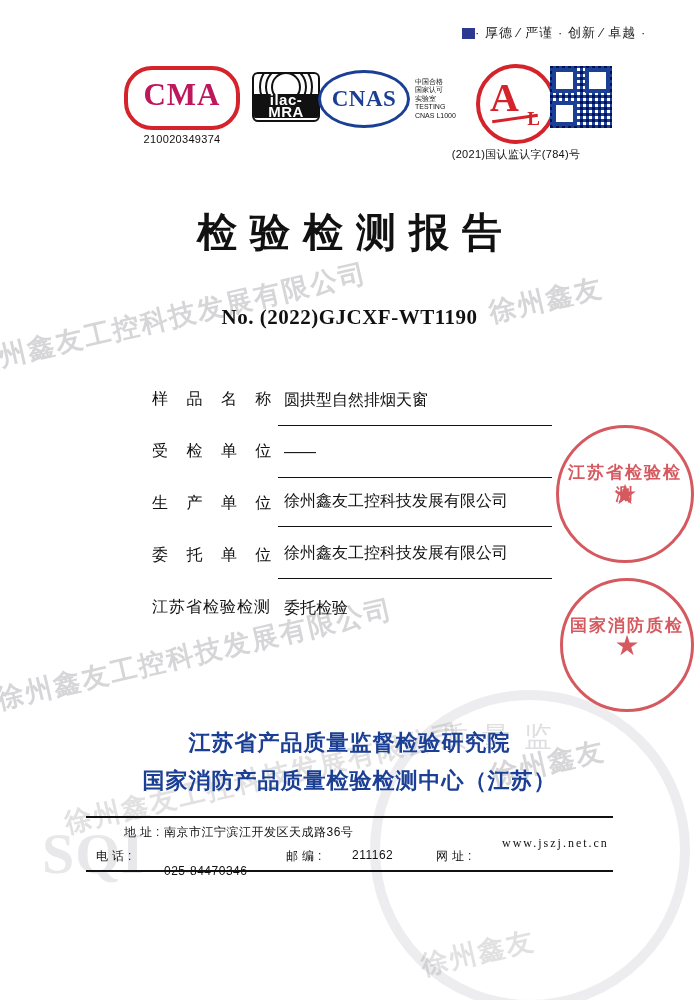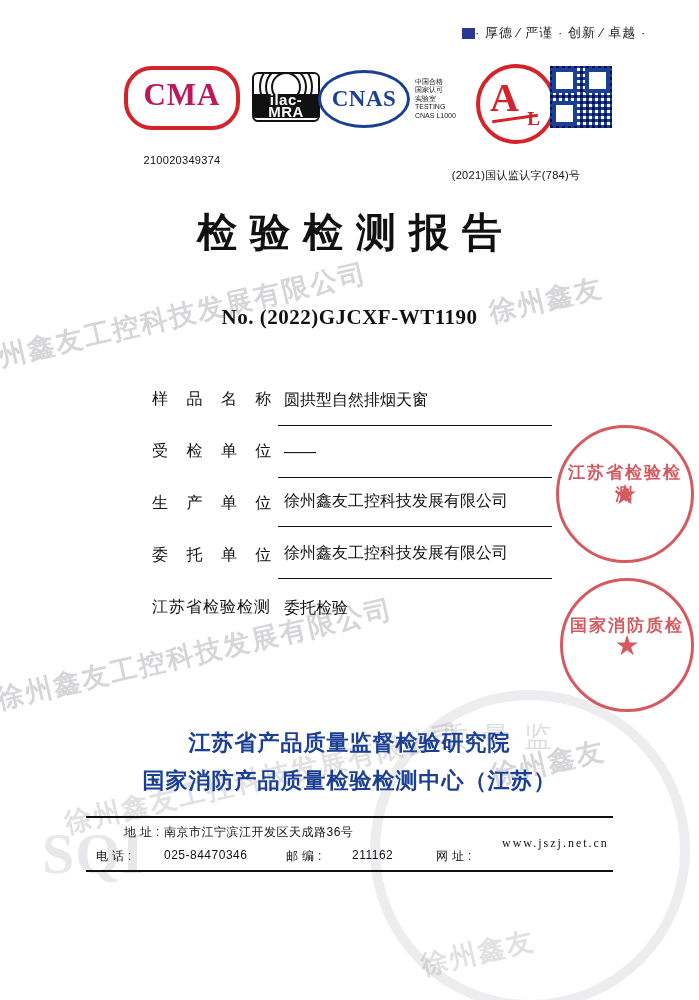--- a/index.html
+++ b/index.html
@@ -112,21 +112,21 @@
     position: absolute;
     left: 0; right: 0; top: 8px;
     font-family: "Liberation Serif", serif;
     font-size: 31px;
     font-weight: bold;
     color: #be185d;
     letter-spacing: 1px;
     line-height: 34px;
   }
   .logo-caption {
-    margin-top: 24px;
+    margin-top: 3px;
     font-size: 11px;
     color: #111;
     letter-spacing: 0.3px;
     white-space: nowrap;
   }
 
   
   .ilac {
     width: 64px; height: 46px;
     border: 2px solid #111;
@@ -369,21 +369,21 @@
     height: 46px;
     font-size: 12px;
     color: #111;
   }
   .f-item { position: absolute; white-space: nowrap; }
   .f-lbl { letter-spacing: 4px; }
   .f-val { letter-spacing: 0.5px; margin-left: 16px; }
   .f-addr-lbl { left: 10px; top: 4px; margin-left: 28px; }
   .f-addr-val { left: 62px; top: 4px; }
   .f-tel-lbl  { left: 10px; top: 28px; }
-  .f-tel-val  { left: 62px; top: 28px; }
+  .f-tel-val  { left: 62px; top: 44px; }
   .f-zip-lbl  { left: 200px; top: 28px; }
   .f-zip-val  { left: 250px; top: 28px; }
   .f-web-lbl  { left: 350px; top: 28px; }
   .f-web-val  { left: 400px; top: 16px; letter-spacing: 2px; font-family: Liberation Serif, serif; }
 </style>
 </head>
 <body>
 
 <div class="page">
 

